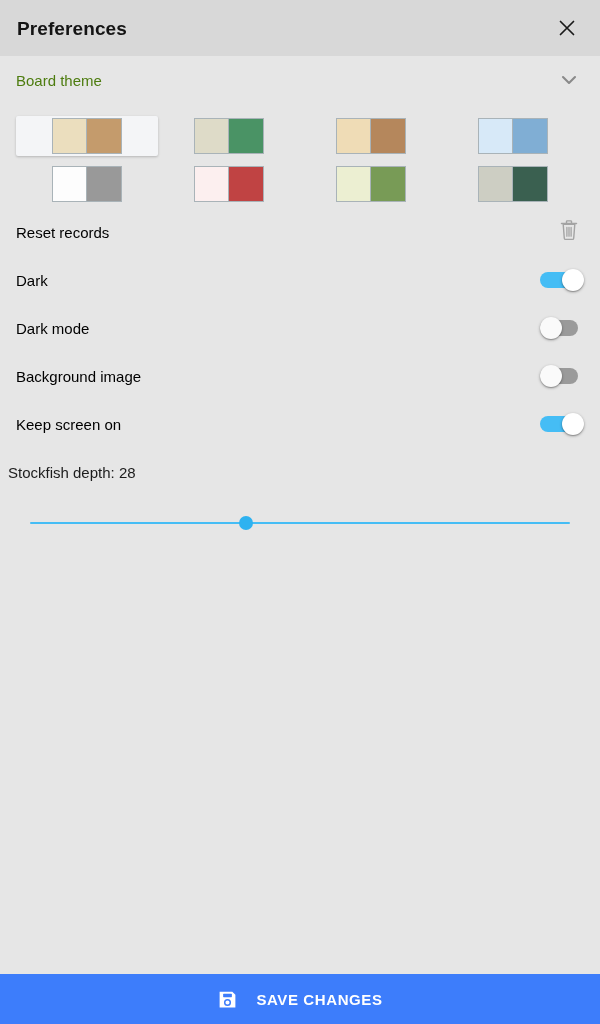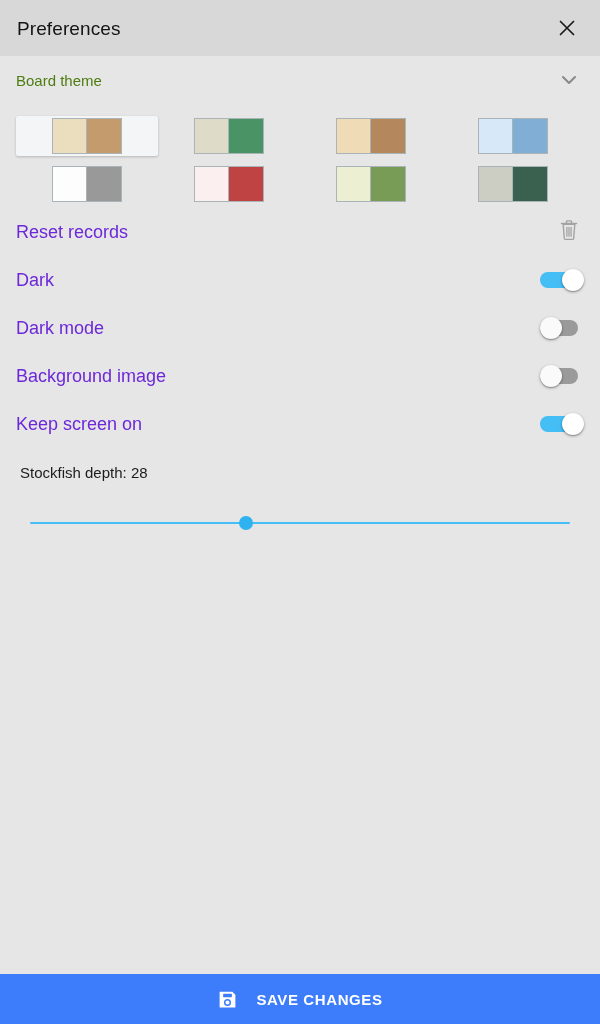--- a/index.html
+++ b/index.html
@@ -26,21 +26,21 @@
     height: 56px;
     background: #d8d8d8;
     display: flex;
     align-items: center;
     justify-content: space-between;
     padding: 0 16px;
   }
 
   .titlebar-title {
     font-size: 19px;
-    font-weight: normal;
+    font-weight: bold;
     color: #141414;
     letter-spacing: 0.1px;
     line-height: 1;
     padding-left: 1px;
   }
 
   .close-btn {
     width: 34px;
     height: 34px;
     display: flex;
@@ -122,22 +122,22 @@
 
   
   .row {
     height: 48px;
     display: flex;
     align-items: center;
     justify-content: space-between;
     padding: 0 16px;
   }
   .row .label {
-    font-size: 18px;
-    color: #6d28d9;
+    font-size: 15px;
+    color: #000000;
   }
 
   .icon-btn {
     width: 30px;
     height: 30px;
     display: flex;
     align-items: center;
     justify-content: center;
     cursor: pointer;
   }
@@ -169,21 +169,21 @@
     box-shadow: 0 1px 3px rgba(0,0,0,0.35), 0 1px 1px rgba(0,0,0,0.18);
   }
   .toggle.on .track { background: #45bdf5; }
   .toggle.on .thumb { left: 22px; background: #ffffff; }
 
   
   .slider-label-row {
     height: 48px;
     display: flex;
     align-items: center;
-    padding: 0 20px;
+    padding: 0 8px;
   }
   .slider-label-row .label {
     font-size: 15px;
     color: #1c1c1c;
   }
 
   .slider-wrap {
     position: relative;
     height: 44px;
     margin: 6px 30px 0 30px;

